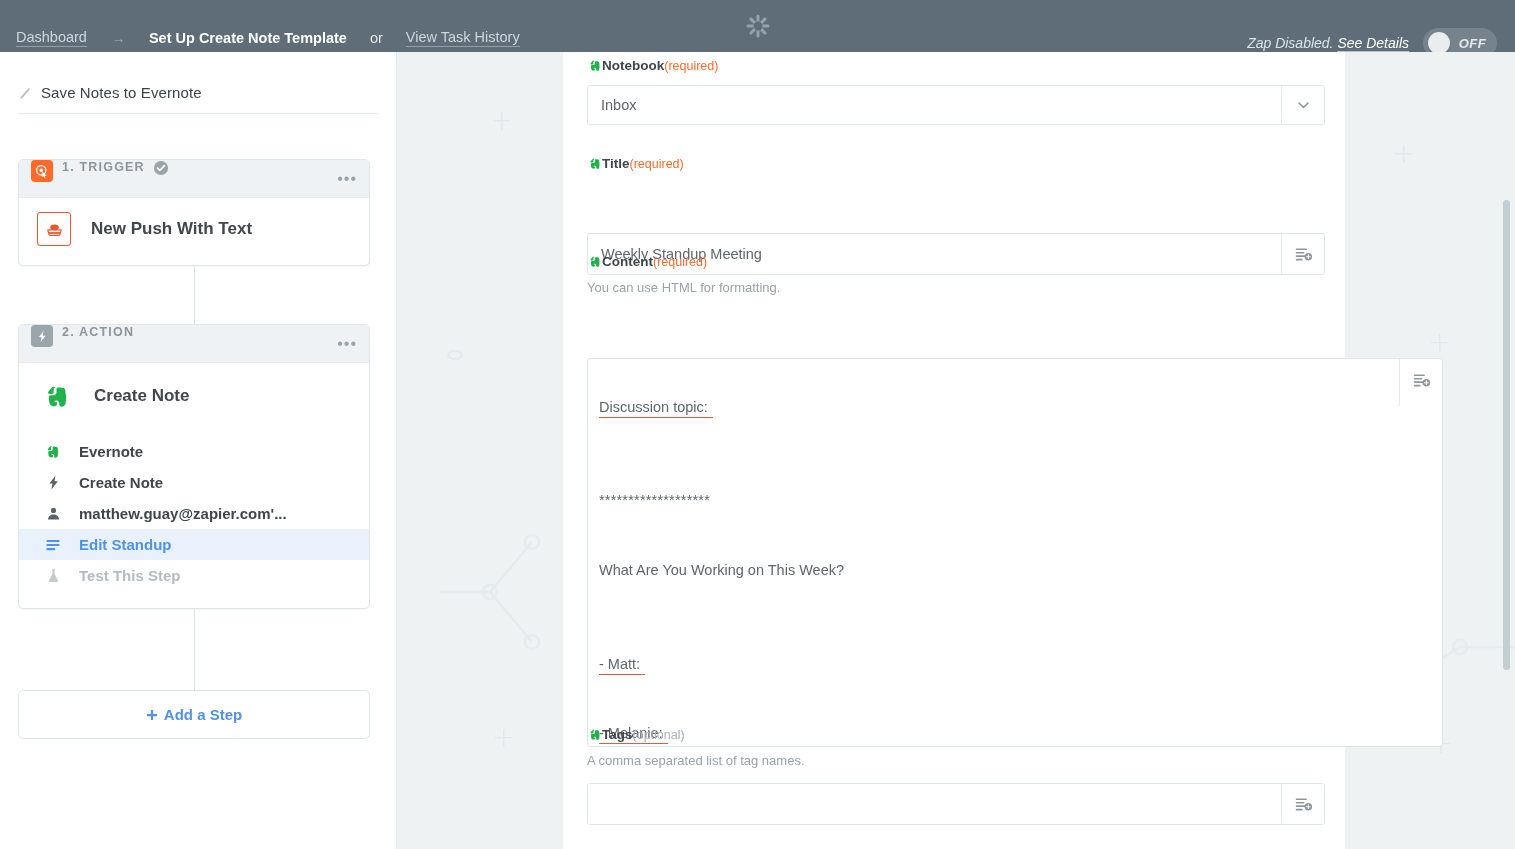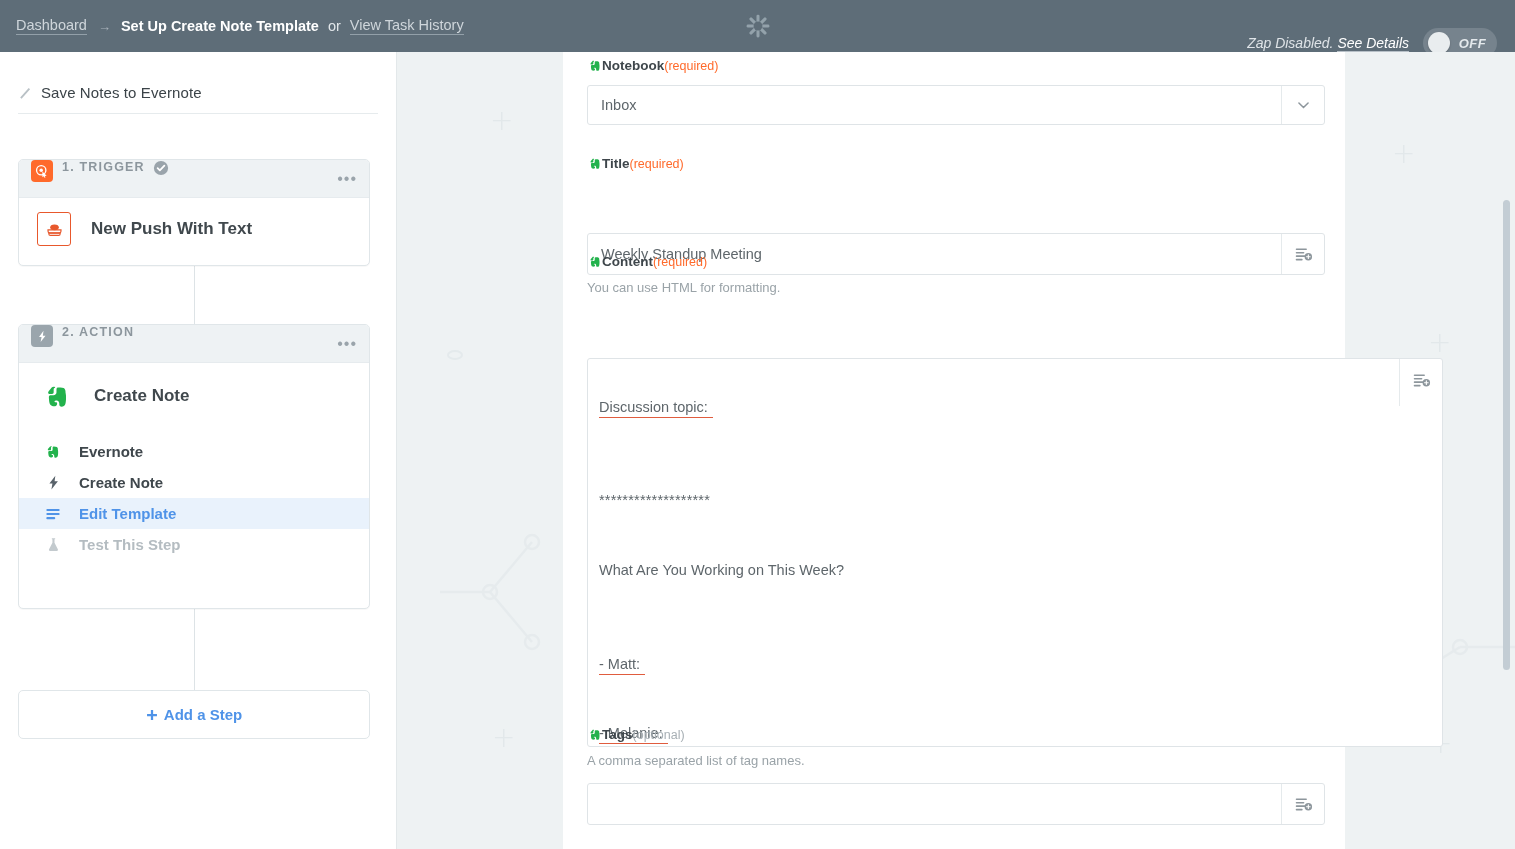--- a/index.html
+++ b/index.html
@@ -13,22 +13,22 @@
   }
 
   
   #topbar {
     position: absolute; left: 0; top: 0;
     width: 1515px; height: 52px;
     background: #5e6d78;
     display: flex; align-items: center;
   }
   #breadcrumb {
-    position: absolute; left: 16px; top: 0; height: 52px;
-    display: flex; align-items: center; gap: 0px;
+    position: absolute; left: 16px; top: 12px; height: 52px;
+    display: flex; align-items: center; gap: 14px;
     font-size: 14.5px; color: #ffffff;
   }
   #breadcrumb .crumb-link {
     color: #cfd6db; text-decoration: none;
     border-bottom: 1px solid #93a0a9;
     padding-bottom: 1px;
     cursor: pointer;
     font-size: 14.5px;
   }
   #breadcrumb .crumb-arrow {
@@ -439,30 +439,39 @@
 
           <div class="substep">
             <span class="si">
               <svg viewBox="0 0 18 18" width="15" height="15">
                 <path d="M11.2 .8 L4.1 10.2 h3.6 l-1.2 7.1 L14.3 7.6 H10.3 z" fill="#58626a"></path>
               </svg>
             </span>
             <span class="st">Create Note</span>
           </div>
 
+          <div class="substep">
+            <span class="si">
+              <svg viewBox="0 0 18 18" width="15" height="15">
+                <circle cx="9" cy="5.3" r="3.1" fill="#58626a"></circle>
+                <path d="M2.4 16.2c0-3.7 2.9-6.1 6.6-6.1s6.6 2.4 6.6 6.1z" fill="#58626a"></path>
+              </svg>
+            </span>
+            <span class="st">matthew.guay@zapier.com'...</span>
+          </div>
 
           <div class="substep active">
             <span class="si">
               <svg viewBox="0 0 18 18" width="16" height="16">
                 <rect x="1.5" y="3.3" width="15" height="2.3" rx="1.1" fill="#4f93e8"></rect>
                 <rect x="1.5" y="7.9" width="15" height="2.3" rx="1.1" fill="#4f93e8"></rect>
                 <rect x="1.5" y="12.5" width="10" height="2.3" rx="1.1" fill="#4f93e8"></rect>
               </svg>
             </span>
-            <span class="st">Edit Template</span>
+            <span class="st">Edit Standup</span>
           </div>
 
           <div class="substep disabled">
             <span class="si">
               <svg viewBox="0 0 18 18" width="15" height="15">
                 <path d="M7 1.6h4v1.2h-.8v4.1l4 7.9c.5 1 -.1 2 -1.2 2H4.9c-1.1 0 -1.7 -1 -1.2 -2l4 -7.9V2.8H7z" fill="#c3cace"></path>
               </svg>
             </span>
             <span class="st">Test This Step</span>
           </div>

